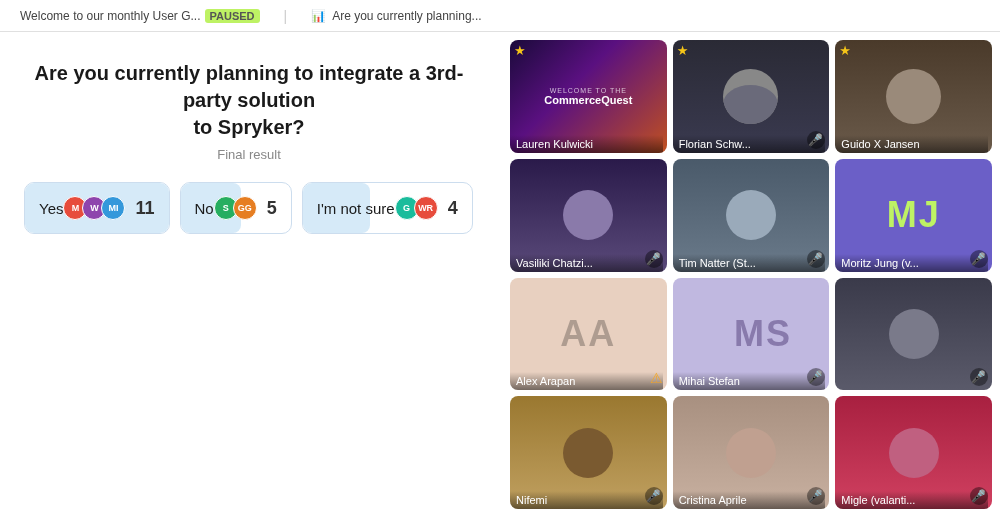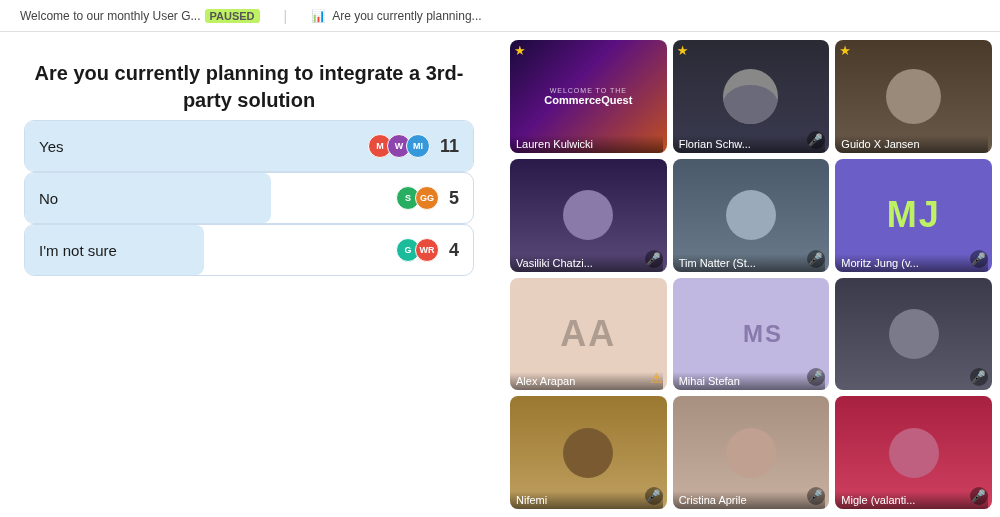--- a/index.html
+++ b/index.html
@@ -71,21 +71,22 @@
     }
     .poll-subtitle {
       font-size: 13px;
       color: #888;
       text-align: center;
       margin-bottom: 20px;
     }
 
     .poll-options {
       display: flex;
-      flex-direction: column;
+      flex-direction: row;
+      gap: 10px;
     }
 
     .poll-option {
       position: relative;
       border: 1.5px solid #cde;
       border-radius: 10px;
       overflow: hidden;
       background: #fff;
       min-height: 52px;
       display: flex;
@@ -234,21 +235,21 @@
       justify-content: center;
       height: 100%;
       font-size: 38px;
       font-weight: 700;
       color: rgba(0,0,0,0.35);
       letter-spacing: 2px;
     }
 
     .tile-moritz .initials-display { color: #bef264; font-size: 36px; }
     .tile-alex .initials-display { color: rgba(0,0,0,0.25); font-size: 36px; }
-    .tile-mihai .initials-display { color: rgba(80,60,120,0.5); font-size: 24px; padding-left: 24px; }
+    .tile-mihai .initials-display { color: rgba(80,60,120,0.5); font-size: 36px; padding-left: 24px; }
 
     
     .video-sim {
       width: 100%;
       height: 100%;
       display: flex;
       align-items: center;
       justify-content: center;
     }
 
@@ -290,21 +291,23 @@
     <span>📊</span>
     <span>Are you currently planning...</span>
   </div>
 </div>
 
 <div class="main-content">
 
   <div class="poll-panel">
     <div class="poll-question">
       <span>Are you currently planning to integrate a 3rd-party solution</span><br>
-    </div>
+      <span>to Spryker?</span>
+    </div>
+    <div class="poll-subtitle">Final result</div>
 
     <div class="poll-options">
 
       <div class="poll-option">
         <div class="poll-option-bar bar-yes"></div>
         <div class="poll-option-content">
           <span class="option-label">Yes</span>
           <div class="option-right">
             <div class="avatar-stack">
               <div class="avatar-bubble" style="background:#e74c3c">M</div>

